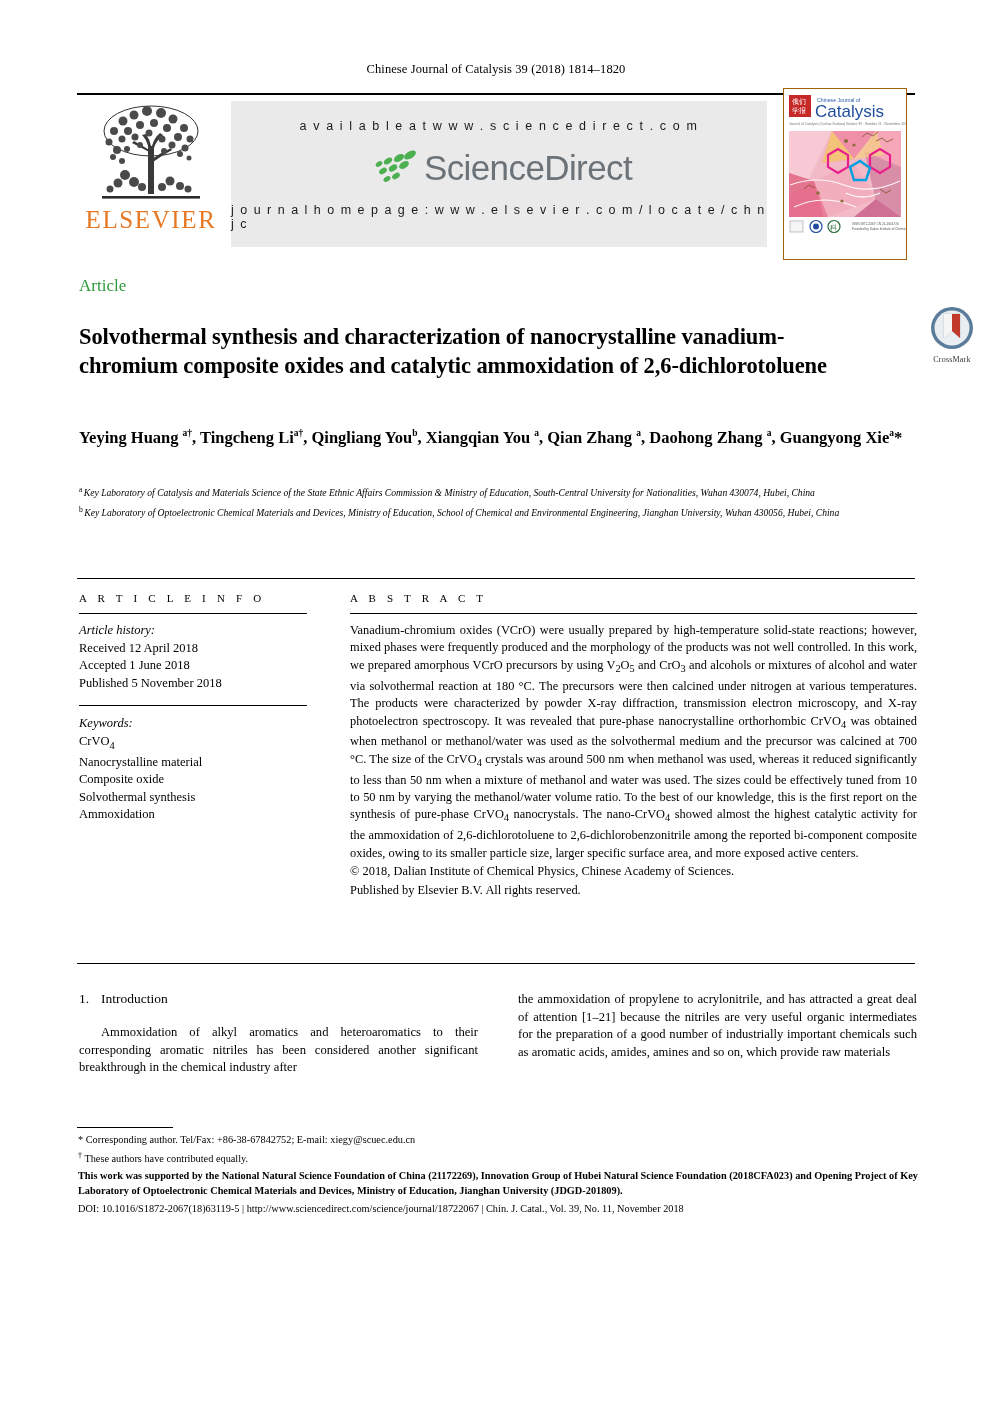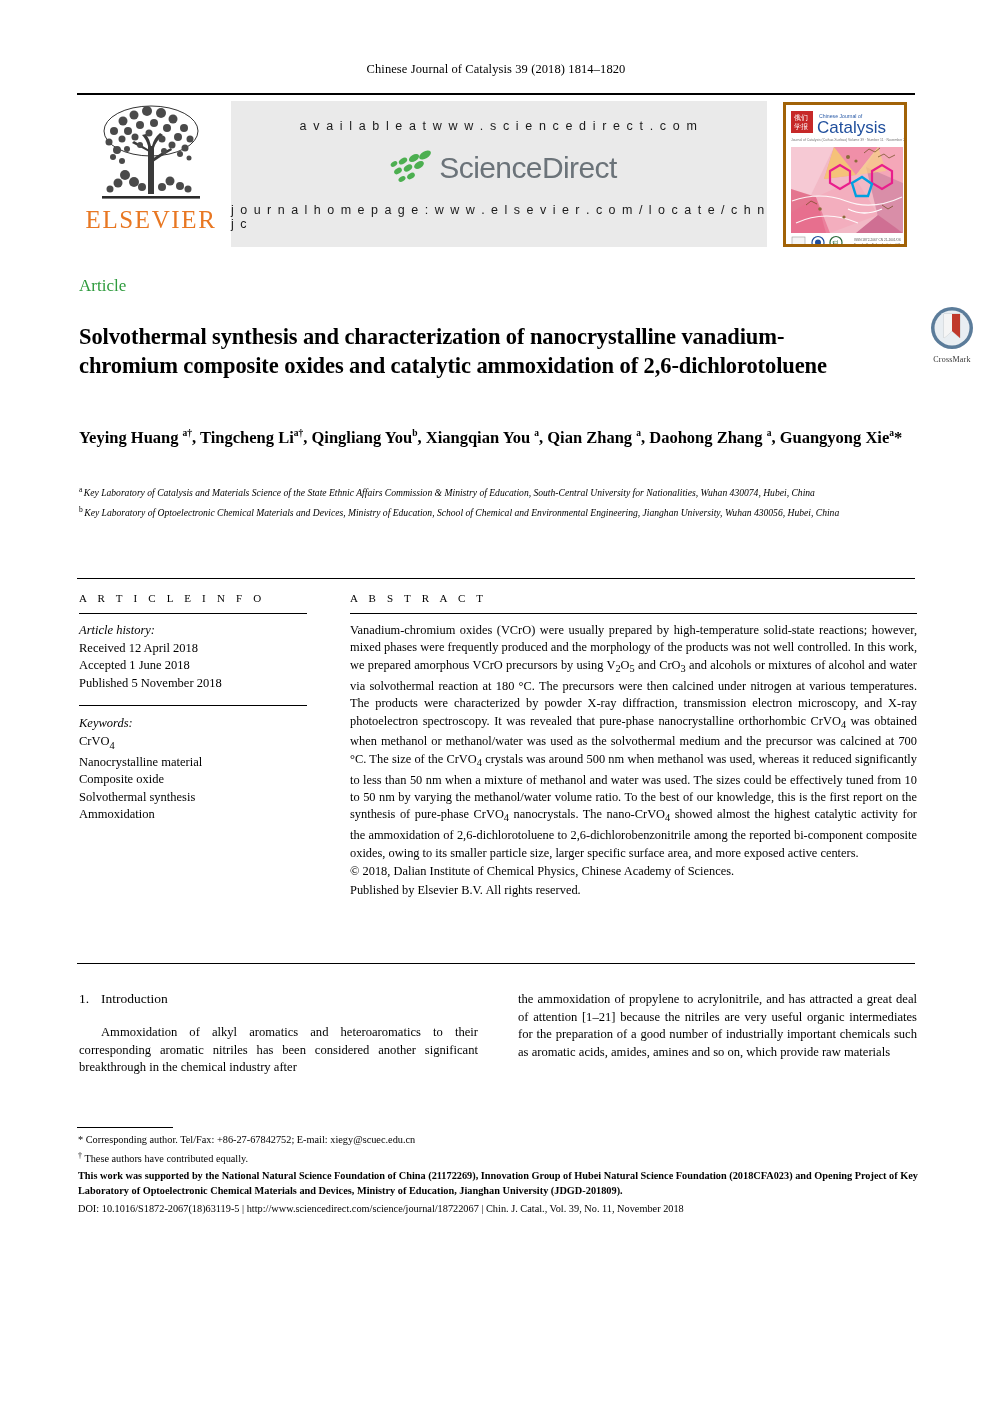--- a/index.html
+++ b/index.html
@@ -72,40 +72,40 @@
   }
   .sd-avail {
     font-family: "Liberation Sans", sans-serif;
     font-size: 12.5px;
     letter-spacing: 1.6px;
     color: #1a1a1a;
   }
   .sd-logo { display: flex; align-items: center; gap: 6px; }
   .sd-logo-text {
     font-family: "Liberation Sans", sans-serif;
-    font-size: 30px;
+    font-size: 35px;
     color: #6b7379;
     letter-spacing: -0.6px;
   }
   .sd-home {
     font-family: "Liberation Sans", sans-serif;
     font-size: 12.5px;
     letter-spacing: 1.5px;
     color: #1a1a1a;
   }
   .cover-block {
     flex: 0 0 140px;
     display: flex;
     align-items: center;
     justify-content: center;
   }
   .cover {
     width: 124px;
-    height: 145px;
-    border: 3px solid #a16207;
+    height: 172px;
+    border: 1px solid #a16207;
     background: #fff;
     position: relative;
     overflow: hidden;
     box-sizing: border-box;
   }
 
   
   .art-type {
     position: absolute;
     top: 276px;
@@ -478,19 +478,19 @@
       </div>
       <p class="body-p">Ammoxidation of alkyl aromatics and heteroaromatics to their corresponding aromatic nitriles has been considered another significant breakthrough in the chemical industry after</p>
     </div>
     <div class="bcol">
       <p class="body-p cont">the ammoxidation of propylene to acrylonitrile, and has attracted a great deal of attention [1–21] because the nitriles are very useful organic intermediates for the preparation of a good number of industrially important chemicals such as aromatic acids, amides, amines and so on, which provide raw materials</p>
     </div>
   </div>
 
   <div class="fn-rule"></div>
   <div class="footnotes">
-    <div class="fn-line">* Corresponding author. Tel/Fax: +86-27-67842752; E-mail: xiegy@scuec.edu.cn</div>
+    <div class="fn-line">* Corresponding author. Tel/Fax: +86-38-67842752; E-mail: xiegy@scuec.edu.cn</div>
     <div class="fn-line"><sup>†</sup> These authors have contributed equally.</div>
     <div class="fn-grant">This work was supported by the National Natural Science Foundation of China (21172269), Innovation Group of Hubei Natural Science Foundation (2018CFA023) and Opening Project of Key Laboratory of Optoelectronic Chemical Materials and Devices, Ministry of Education, Jianghan University (JDGD-201809).</div>
     <div class="fn-doi">DOI: 10.1016/S1872-2067(18)63119-5 | http://www.sciencedirect.com/science/journal/18722067 | Chin. J. Catal., Vol. 39, No. 11, November 2018</div>
   </div>
 
 </div>
 
 </body></html>

